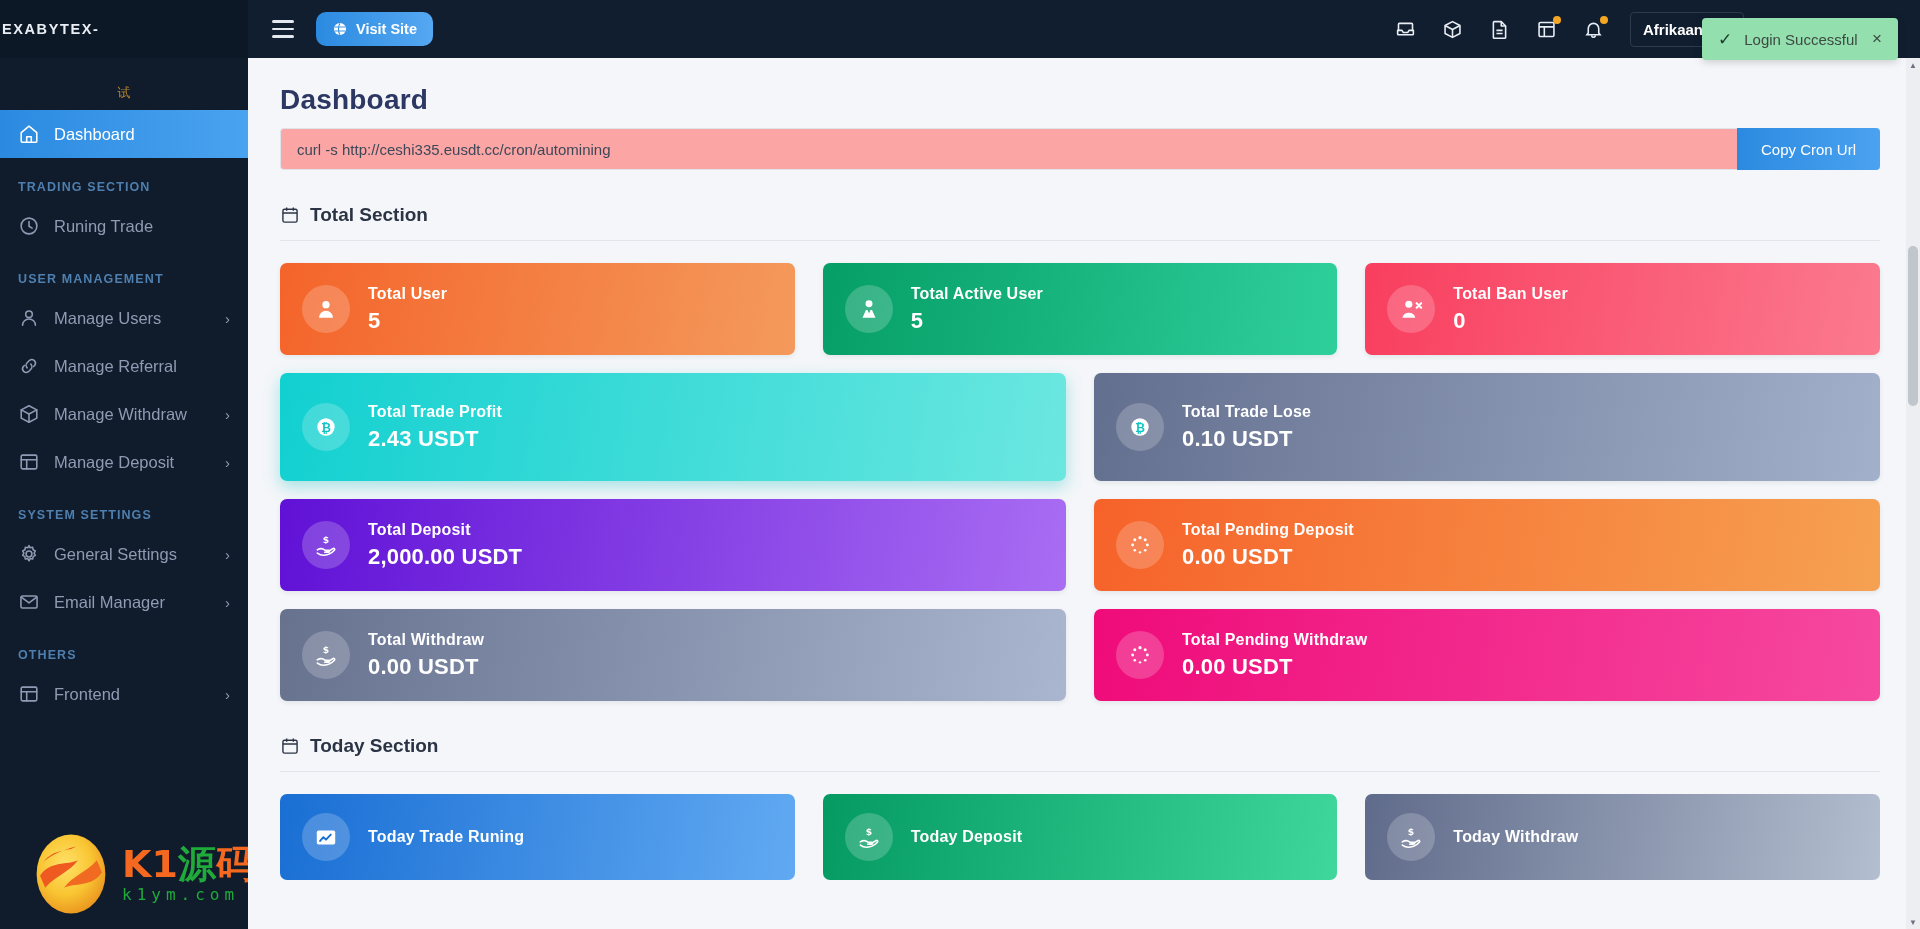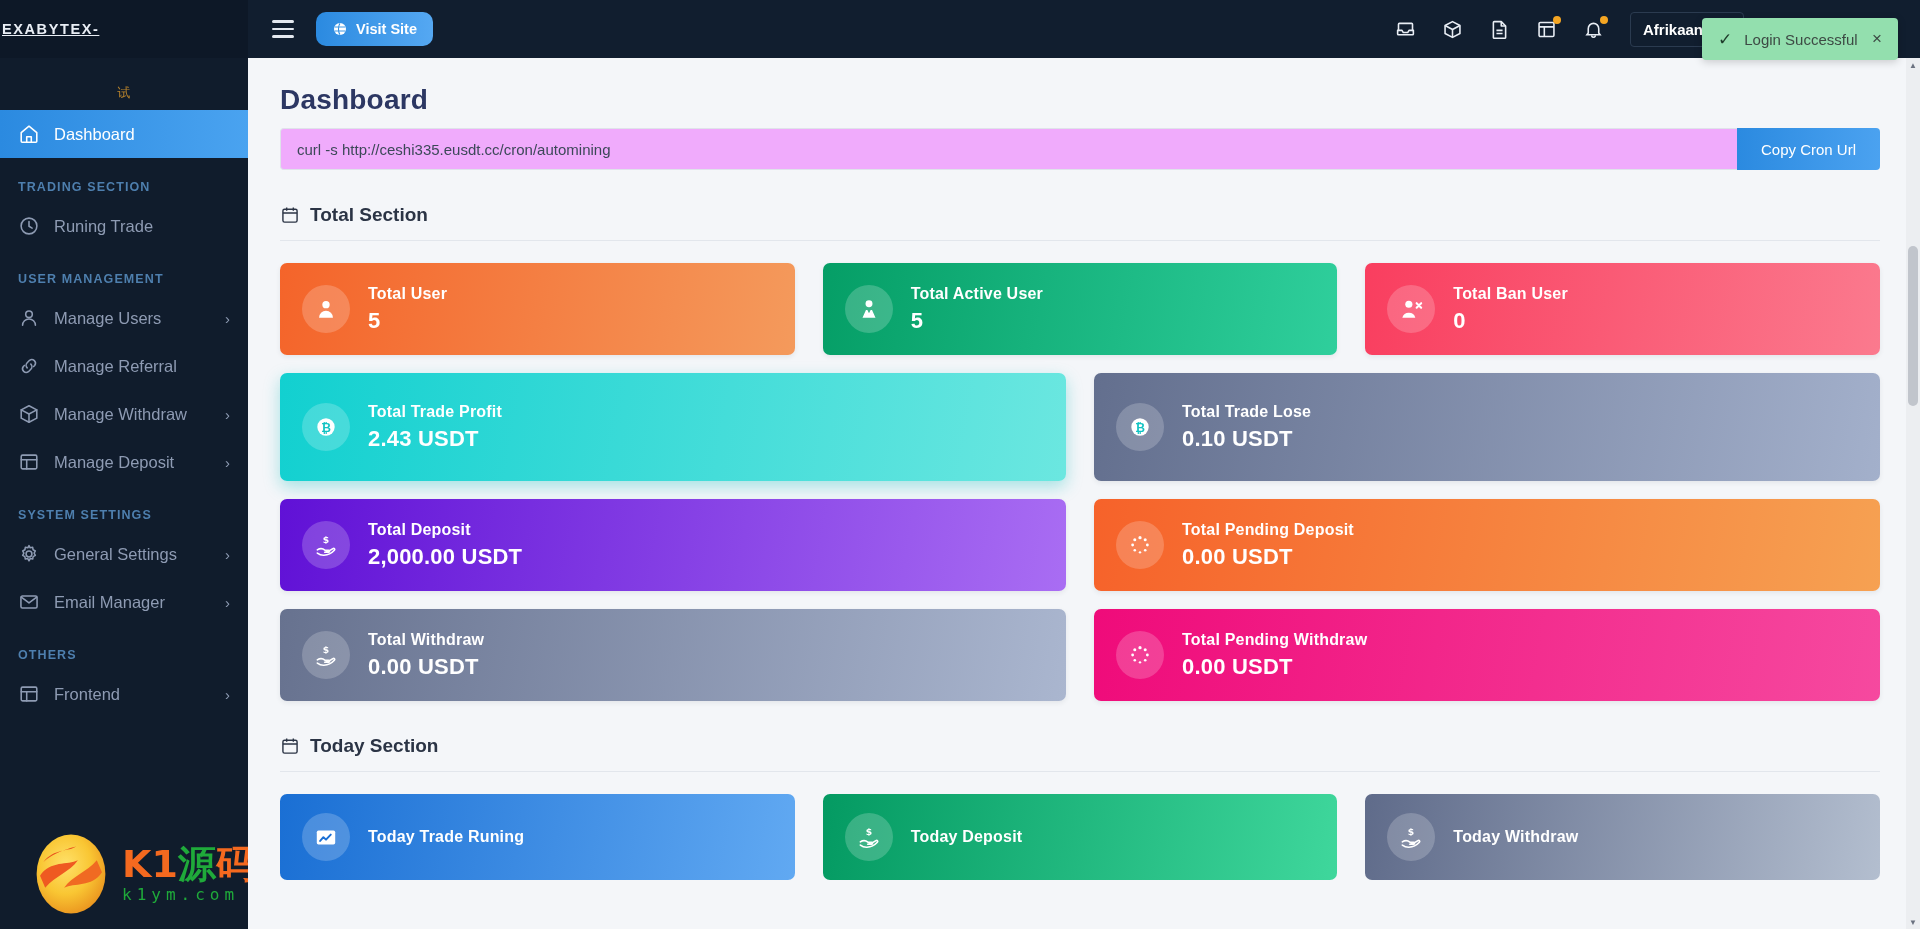--- a/index.html
+++ b/index.html
@@ -19,21 +19,20 @@
     overflow: hidden;
   }
   .brand {
     height: 58px; display: flex; align-items: center;
     padding-left: 2px;
     background: #0d1827;
   }
   .brand-text {
     color: #e9eef5; font-size: 14.5px; font-weight: 700;
     letter-spacing: 1.6px;
-    text-decoration: underline;
   }
   .sb-glyph {
     height: 34px; display: flex; align-items: center; justify-content: center;
     color: #b9842c; font-size: 13px; letter-spacing: .5px;
     margin-top: 18px;
   }
   .nav-item {
     display: flex; align-items: center; gap: 14px;
     height: 48px; padding: 0 18px;
     color: #8e9bb3; font-size: 16.5px; font-weight: 400;
@@ -104,21 +103,21 @@
   }
   .toast .check { font-size: 17px; color: #1d3b2a; }
   .toast .x { margin-left: auto; font-size: 17px; color: #3d4a44; cursor: pointer; }
 
   .content { padding: 26px 40px 0 32px; height: 871px; overflow: hidden; position: relative; }
   .page-title { color: #2c3763; font-size: 28px; font-weight: 700; letter-spacing: .2px; }
 
   .cron-label { margin-top: 26px; color: #4b5563; font-size: 14.5px; font-family: "DejaVu Sans Mono", monospace; }
   .cron-row { margin-top: 12px; display: flex; height: 42px; }
   .cron-input {
-    flex: 1; background: #f0abfc; border: 1px solid #dfe3ea; border-right: none;
+    flex: 1; background: #fca5a5; border: 1px solid #dfe3ea; border-right: none;
     border-radius: 4px 0 0 4px; padding: 0 16px;
     font-size: 15px; color: #3c4858; font-family: "Liberation Sans", sans-serif;
     outline: none;
   }
   .cron-btn {
     background: linear-gradient(90deg,#2b8ae0,#4ba2f0);
     color: #fff; border: none; border-radius: 0 4px 4px 0;
     padding: 0 24px; font-size: 15px; cursor: pointer; white-space: nowrap;
   }
 

